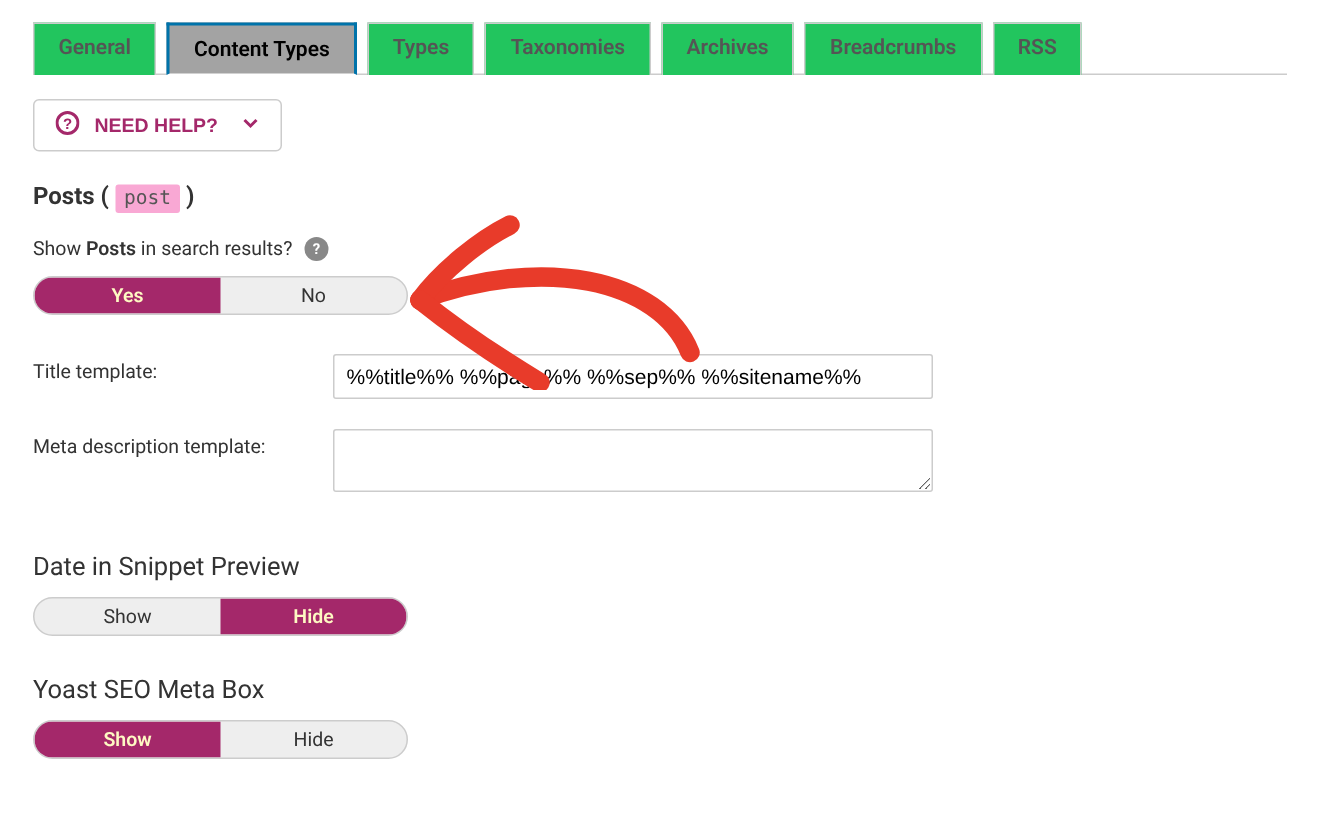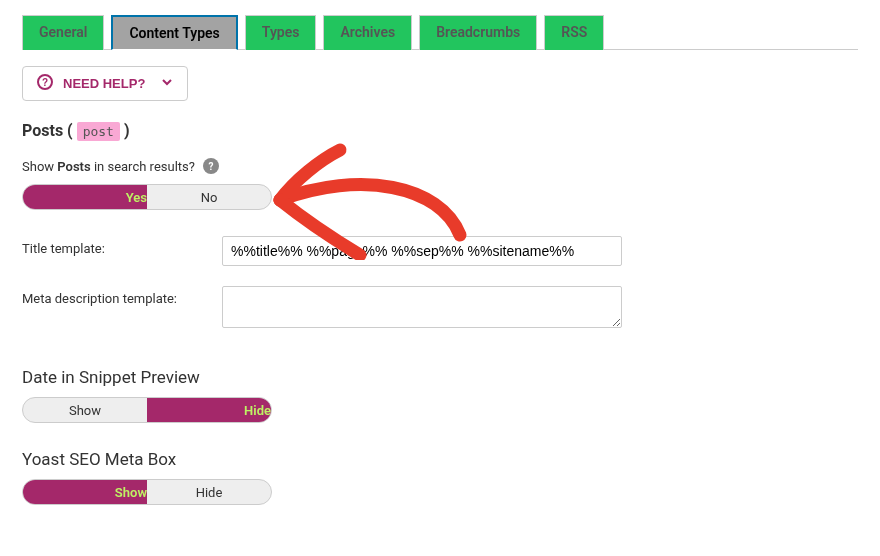--- a/index.html
+++ b/index.html
@@ -75,23 +75,22 @@
       display: flex; width: 250px; height: 26px;
       border: 1px solid #ccc; border-radius: 13px; overflow: hidden;
       background: #eee;
     }
     .toggle .opt {
       flex: 1; display: flex; align-items: center; justify-content: center;
       font-size: 13px; color: #333; cursor: pointer;
     }
     .toggle .opt.sel {
       background: #a4286a;
-      color: #bef264;
+      color: #fef9c3;
       font-weight: 600;
-      justify-content: flex-end;
     }
     .group { margin-bottom: 26px; }
     .group-title { font-size: 17px; color: #333; margin-bottom: 10px; }
 
     input[type=text].tmpl {
       width: 400px; height: 30px; padding: 4px 8px;
       border: 1px solid #ccc; border-radius: 2px;
       font-size: 14px;
     }
     textarea.tmpl {
@@ -108,20 +107,21 @@
   </style>
 </head>
 <body>
 
 <div class="page">
 
   <div class="tabs">
     <div class="tab"><span>General</span></div>
     <div class="tab active"><span>Content Types</span></div>
     <div class="tab"><span>Types</span></div>
+    <div class="tab"><span>Taxonomies</span></div>
     <div class="tab"><span>Archives</span></div>
     <div class="tab"><span>Breadcrumbs</span></div>
     <div class="tab"><span>RSS</span></div>
   </div>
 
   <button class="need-help">
     <span>
       <svg width="16" height="16" viewBox="0 0 16 16">
           <circle cx="8" cy="8" r="7" fill="none" stroke="#a4286a" stroke-width="2"></circle>
           <text x="8" y="12" text-anchor="middle" font-size="10" font-weight="700" fill="#a4286a">?</text>

